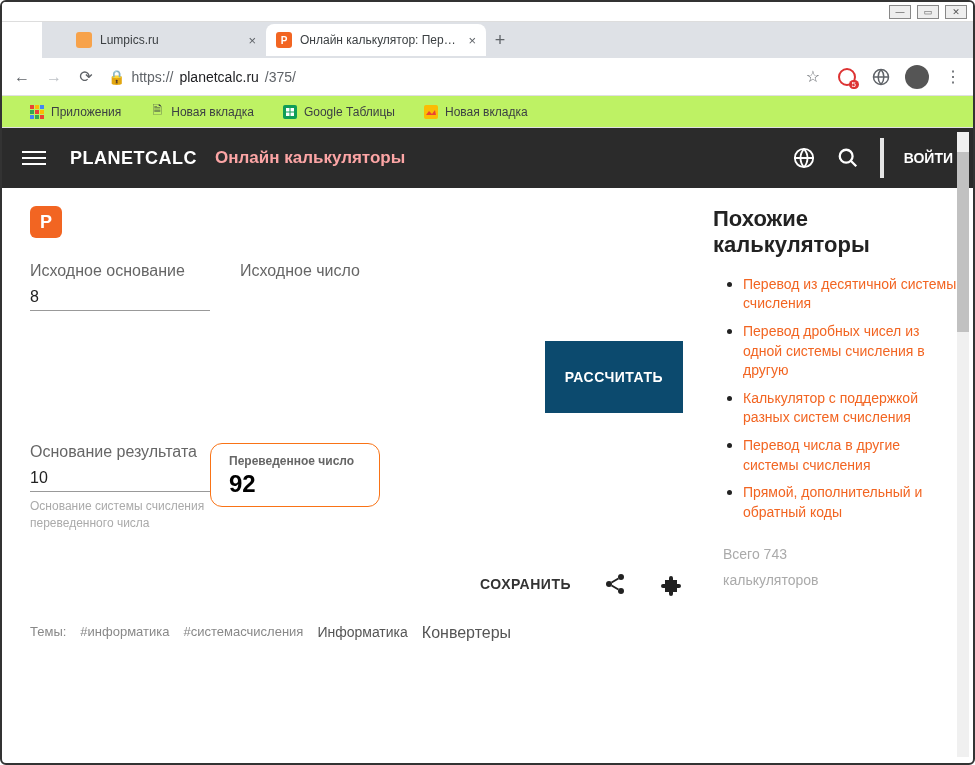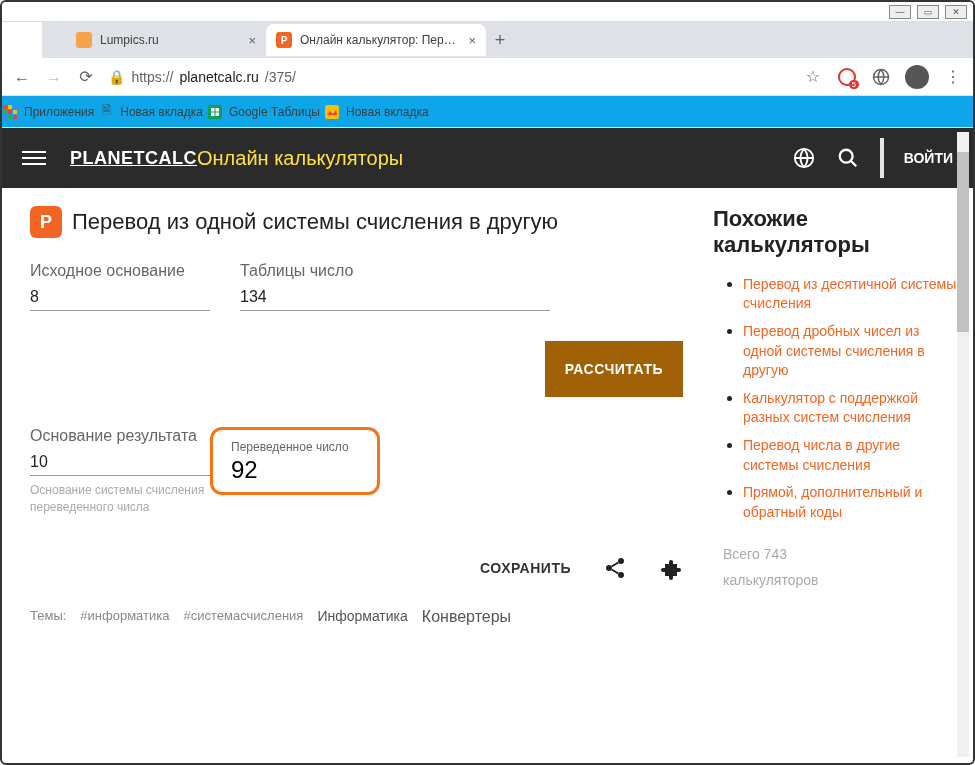--- a/index.html
+++ b/index.html
@@ -23,53 +23,53 @@
 .navbtn { width: 20px; height: 20px; display: flex; align-items: center; justify-content: center; color: #5f6368; font-size: 16px; cursor: pointer; }
 .navbtn.disabled { color: #bdc1c6; }
 .url-field { flex: 1; display: flex; align-items: center; gap: 6px; font-size: 14px; color: #5f6368; }
 .url-field .lock { color: #5f6368; }
 .url-field .domain { color: #202124; }
 .addr-icons { display: flex; align-items: center; gap: 14px; }
 .addr-icon { width: 20px; height: 20px; display: flex; align-items: center; justify-content: center; color: #5f6368; cursor: pointer; position: relative; }
 .avatar { width: 24px; height: 24px; border-radius: 50%; background: #555; }
 
 
-.bookmarks { height: 32px; background: #0ea5e9; display: flex; align-items: center; padding: 0 0; gap: 4px; border-bottom: 1px solid #e0e0e0; font-size: 12px; color: #3c4043; }
+.bookmarks { height: 32px; background: #bef264; display: flex; align-items: center; padding: 0 27px; gap: 28px; border-bottom: 1px solid #e0e0e0; font-size: 12px; color: #3c4043; }
 .bookmark { display: flex; align-items: center; gap: 6px; cursor: pointer; }
 .bookmark .bicon { width: 16px; height: 16px; display: flex; align-items: center; justify-content: center; }
 
 
 .site-header { height: 60px; background: #2b2b2b; display: flex; align-items: center; padding: 0 20px; color: #fff; }
 .hamburger { width: 24px; height: 24px; display: flex; flex-direction: column; justify-content: center; gap: 4px; cursor: pointer; margin-right: 24px; }
 .hamburger span { height: 2px; background: #fff; }
-.brand { font-weight: bold; font-size: 18px; color: #fff; letter-spacing: 0.5px; text-decoration: underline; }
-.subtitle { font-size: 20px; font-weight: normal; color: #fde047; }
+.brand { font-weight: bold; font-size: 18px; margin-right: 18px; color: #fff; letter-spacing: 0.5px; }
+.subtitle { font-size: 17px; font-weight: bold; color: #fca5a5; }
 .header-right { margin-left: auto; display: flex; align-items: center; gap: 20px; }
 .header-icon { width: 24px; height: 24px; display: flex; align-items: center; justify-content: center; cursor: pointer; }
 .login { font-weight: bold; font-size: 14px; cursor: pointer; border-left: 4px solid #e5e5e5; padding-left: 20px; height: 40px; display: flex; align-items: center; }
 
 
 .content-wrap { display: flex; height: calc(100% - 186px); overflow: hidden; }
 .main-col { flex: 1; padding: 18px 10px 10px 28px; overflow-y: auto; }
 .sidebar { width: 270px; padding: 18px 16px 10px 10px; }
 
 .page-title-row { display: flex; align-items: center; gap: 10px; margin-bottom: 24px; }
 .page-icon { width: 32px; height: 32px; background: #f26522; border-radius: 6px; display: flex; align-items: center; justify-content: center; color: #fff; font-weight: bold; font-size: 18px; }
 .page-title { font-size: 22px; font-weight: normal; color: #222; }
 
 .form-row { display: flex; gap: 30px; }
 .field { flex: 1; max-width: 310px; }
 .field-label { font-size: 16px; color: #666; margin-bottom: 4px; }
 .field-input { width: 100%; border: none; border-bottom: 1px solid #999; font-size: 16px; padding: 4px 0; outline: none; color: #222; }
 .field-help { font-size: 12px; color: #aaa; margin-top: 6px; line-height: 1.4; }
 
-.calc-btn { background: #a16207; color: #fff; border: none; padding: 20px 20px; font-size: 14px; font-weight: bold; cursor: pointer; float: right; margin: 30px 10px 30px 0; letter-spacing: 0.5px; }
+.calc-btn { background: #0c4a6e; color: #fff; border: none; padding: 28px 20px; font-size: 14px; font-weight: bold; cursor: pointer; float: right; margin: 30px 10px 30px 0; letter-spacing: 0.5px; }
 
 .result-row { clear: both; display: flex; align-items: flex-start; margin-top: 20px; }
-.result-box { border: 3px solid #f97316; border-radius: 12px; padding: 10px 18px 8px; min-width: 170px; }
+.result-box { border: 1px solid #f97316; border-radius: 12px; padding: 10px 18px 8px; min-width: 170px; font-weight: bold; }
 .result-label { font-size: 12px; color: #666; margin-bottom: 2px; }
 .result-value { font-size: 24px; color: #000000; }
 
 .card-actions { display: flex; justify-content: flex-end; align-items: center; gap: 32px; margin-top: 40px; padding-right: 10px; }
 .text-btn { font-size: 14px; font-weight: bold; color: #333; cursor: pointer; letter-spacing: 0.5px; }
 .action-icon { width: 24px; height: 24px; cursor: pointer; }
 
 .tags-row { font-size: 13px; color: #888; margin-top: 28px; display: flex; gap: 14px; flex-wrap: wrap; }
 .tags-row .tag { color: #888; }
 .tags-row .cat { color: #555; font-size: 14px; }
@@ -201,31 +201,29 @@
     </div>
     <div class="login">ВОЙТИ</div>
   </div>
 </div>
 
 <div class="content-wrap">
   <div class="main-col">
 
     <div class="page-title-row">
       <div class="page-icon">P</div>
-      <h1 class="page-title">Перевод из одной системы счисления в другую</h1>
     </div>
 
     <div class="form-row">
       <div class="field" style="max-width:180px">
         <div class="field-label">Исходное основание</div>
         <input class="field-input" value="8" style="">
       </div>
       <div class="field">
-        <div class="field-label">Таблицы число</div>
-        <input class="field-input" value="134" style="">
+        <div class="field-label">Исходное число</div>
       </div>
     </div>
 
     <button class="calc-btn">РАССЧИТАТЬ</button>
 
     <div class="result-row">
       <div class="field" style="max-width:180px">
         <div class="field-label">Основание результата</div>
         <input class="field-input" value="10" style="">
         <div class="field-help">Основание системы счисления переведенного числа</div>

